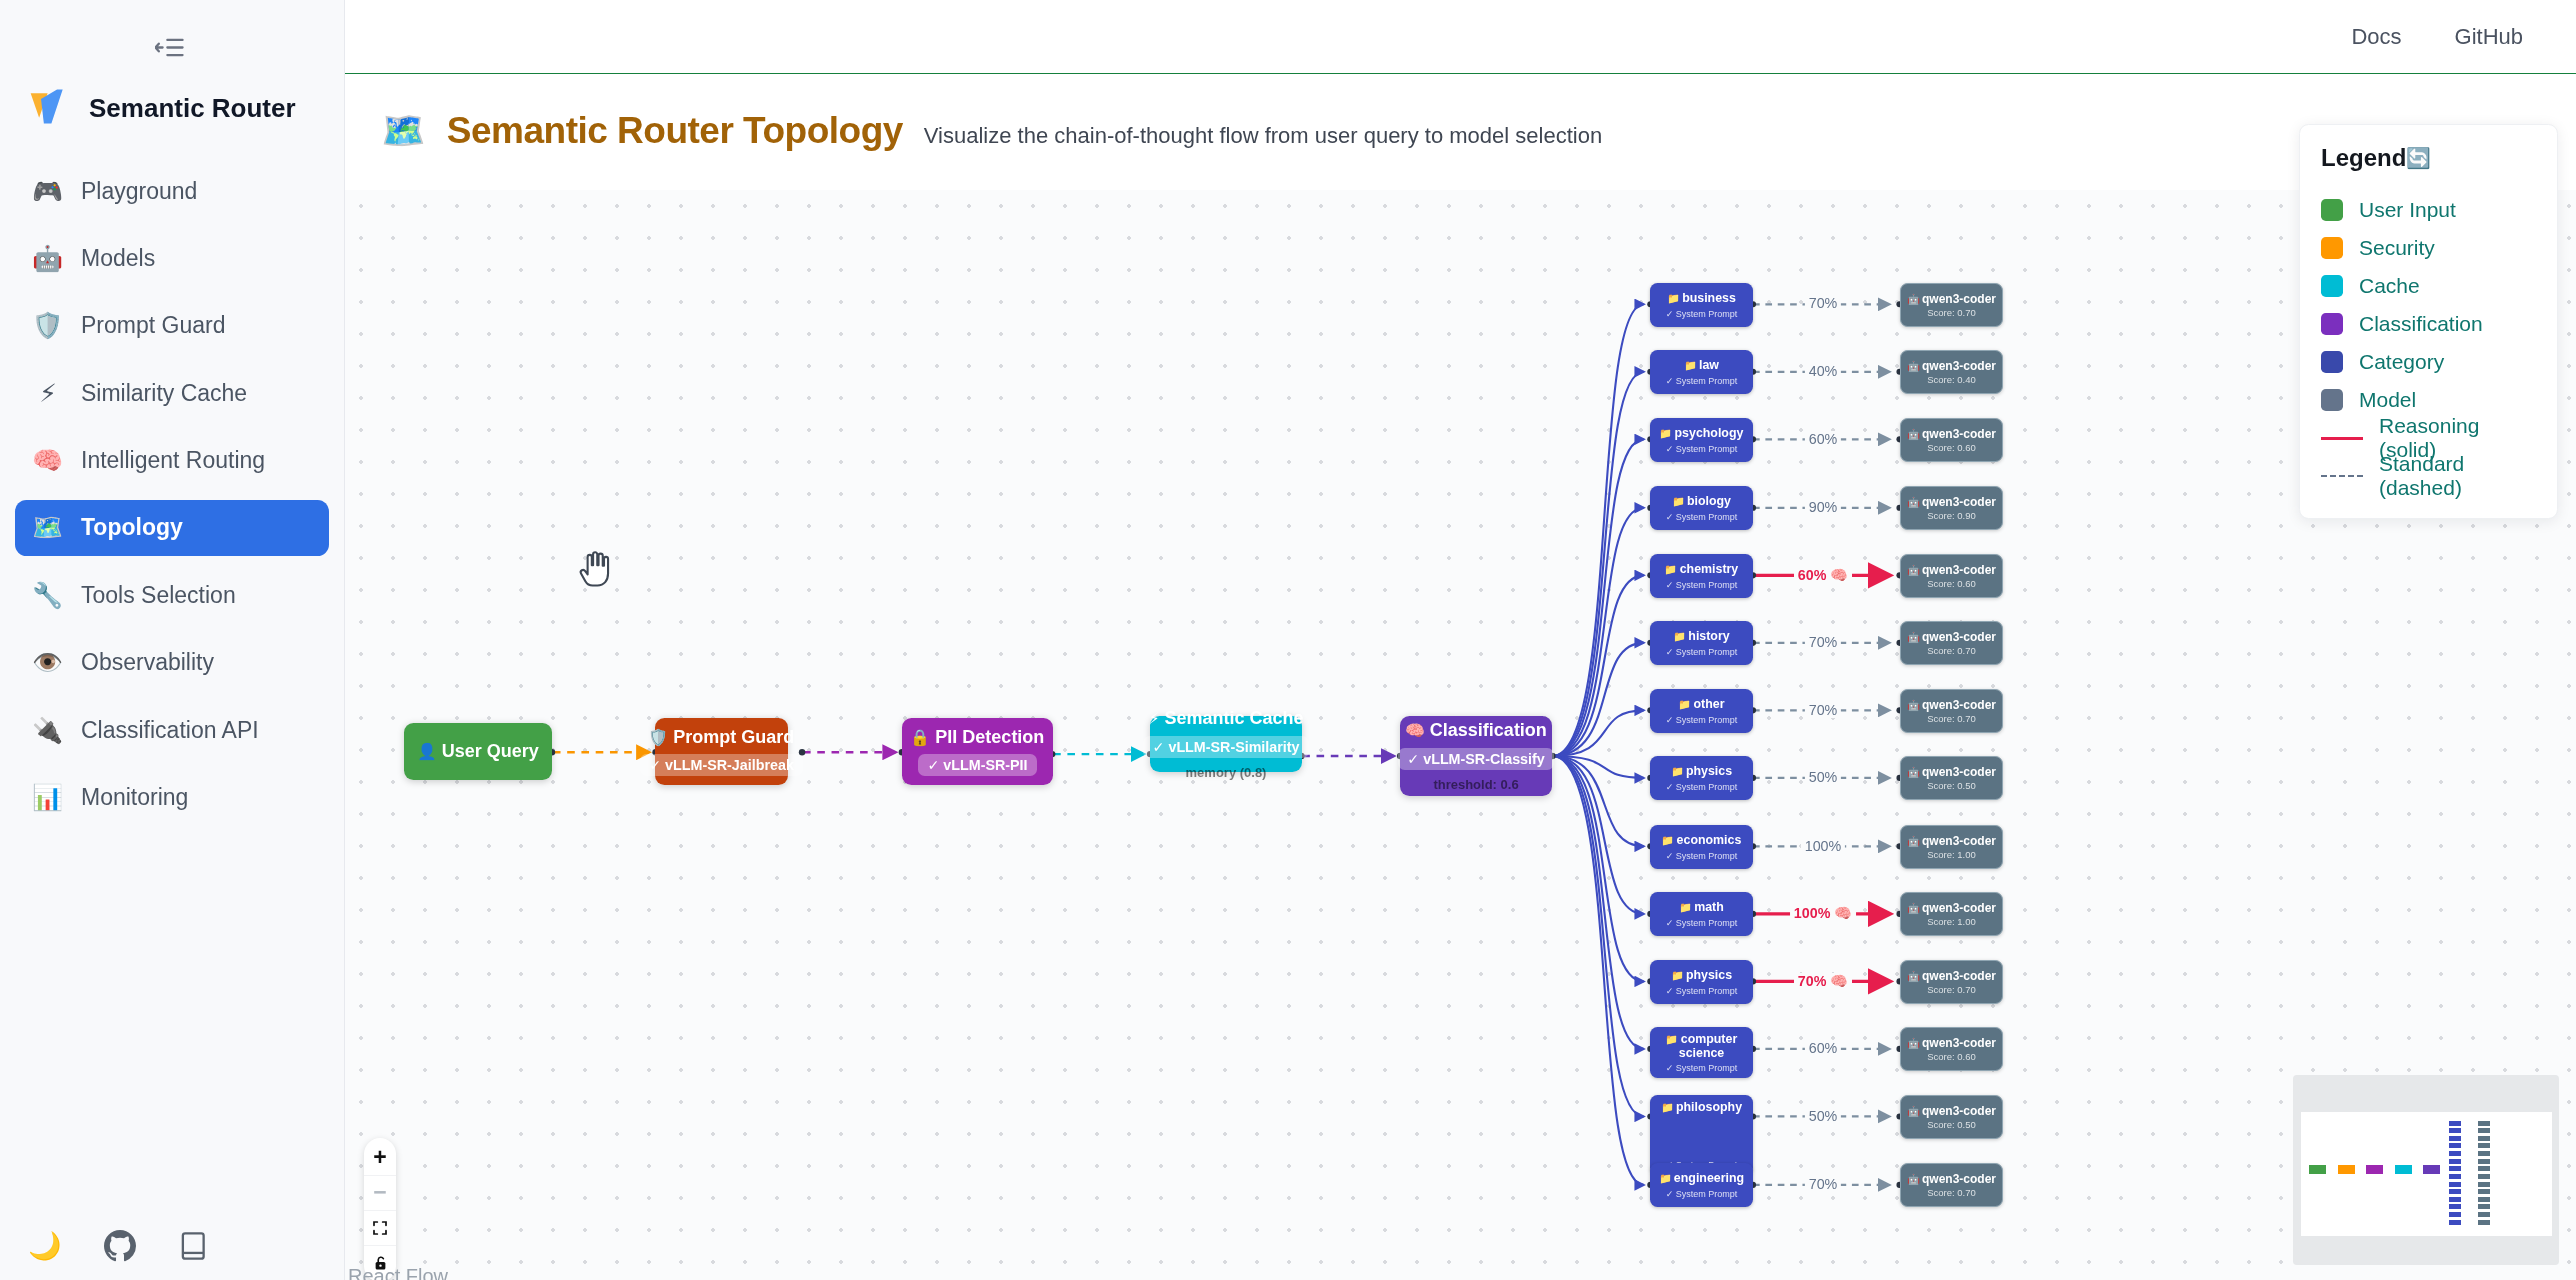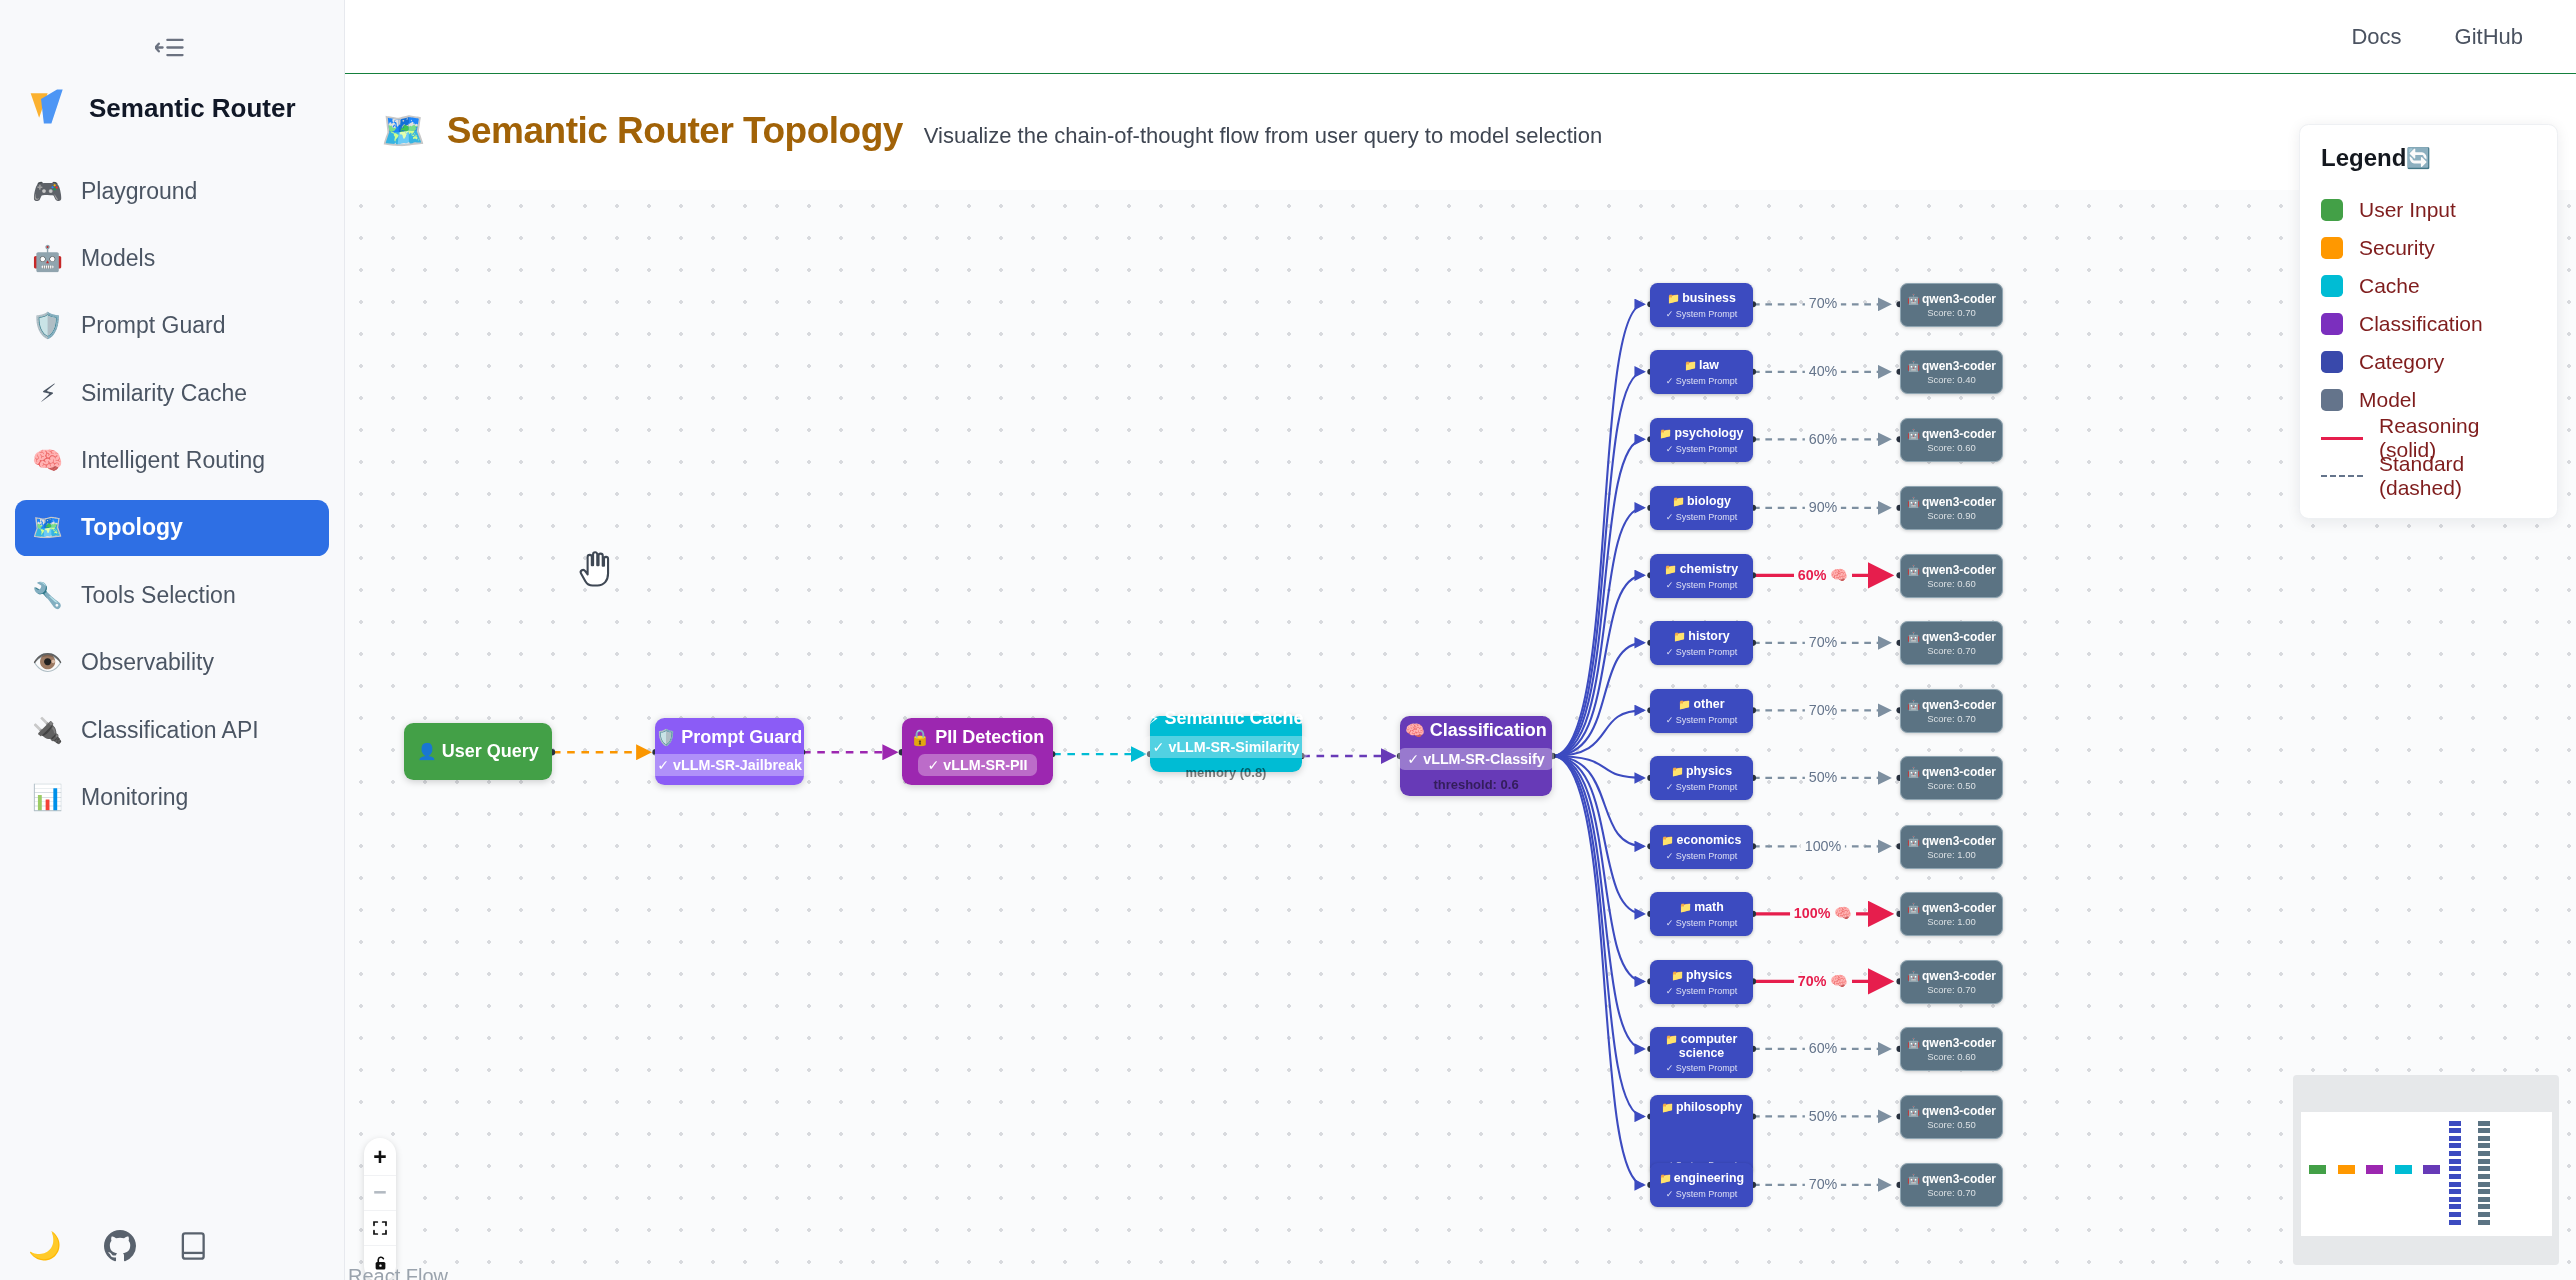--- a/index.html
+++ b/index.html
@@ -41,21 +41,21 @@
 
   
   .pnode{position:absolute;border-radius:9.5px;color:#fff;display:flex;flex-direction:column;
     align-items:center;justify-content:center;gap:6.7px;box-shadow:0 1.9px 7.6px rgba(0,0,0,.18);cursor:grab;}
   .pnode .pt{font-weight:700;font-size:18px;white-space:nowrap;}
   .pnode .pt .pico{font-size:16px;margin-right:4.8px;}
   .pbadge{background:rgba(255,255,255,.32);border-radius:6.7px;font-size:14.3px;font-weight:600;
     padding:2.9px 9.5px;white-space:nowrap;}
   .psub{font-size:13px;color:rgba(0,0,0,.5);font-weight:600;}
   .n-user{left:404px;top:723px;width:148px;height:57px;background:#43a047;}
-  .n-guard{left:655px;top:718px;width:149px;height:67px;background:#8b5cf6;}
+  .n-guard{left:655px;top:718px;width:133px;height:67px;background:#c2410c;}
   .n-pii{left:902px;top:718px;width:151px;height:67px;background:#9c27b0;}
   .n-cache{left:1150px;top:716px;width:152px;height:56px;background:#00bcd4;}
   .n-cls{left:1400px;top:716px;width:152px;height:80px;background:#673ab7;}
 
   
   .cat-node{position:absolute;left:1650px;width:103px;min-height:44px;background:#3c4bc0;
     border-radius:7.6px;color:#fff;display:flex;flex-direction:column;align-items:center;
     justify-content:center;padding:4.8px 3.8px;box-shadow:0 1px 3.8px rgba(0,0,0,.25);cursor:grab;}
   .cat-title{font-size:12.4px;font-weight:700;line-height:1.15;text-align:center;}
   .cat-title .fico{font-size:10.5px;margin-right:1.9px;}
@@ -74,21 +74,21 @@
 
   
   .legend{position:absolute;left:2299px;top:124px;width:259px;background:#ffffff;border-radius:9.5px;
     border:1px solid #eef0f3;box-shadow:0 2.9px 13.3px rgba(15,23,42,.08);padding:19px 21px 23px 21px;}
   .legend-head{display:flex;align-items:center;margin-bottom:19px;}
   .legend-title{font-size:24px;font-weight:700;color:#14181f;}
   .legend-refresh{font-size:20px;cursor:pointer;}
   .legend-item{display:flex;align-items:center;gap:16px;height:38px;}
   .sw{width:22px;height:22px;border-radius:4.8px;flex:none;}
   .ln{width:42px;height:0;flex:none;}
-  .legend-label{font-size:21px;color:#7f1d1d;}
+  .legend-label{font-size:21px;color:#0f766e;}
 
   
   .controls{position:absolute;left:364px;top:1138px;width:32px;background:#ffffff;border-radius:16px;
     box-shadow:0 1.9px 7.6px rgba(0,0,0,.15);overflow:hidden;padding:1.9px 0;}
   .ctl{width:32px;height:35px;display:flex;align-items:center;justify-content:center;cursor:pointer;
     border-top:1px solid #f1f2f4;}
   .ctl:first-child{border-top:none;}
   .ctl.plus{font-size:23px;color:#111;font-weight:600;}
   .ctl.minus{font-size:23px;color:#b3bac2;font-weight:600;}
   .attribution{position:absolute;left:348px;top:1265px;font-size:20px;color:#9aa3ad;white-space:nowrap;}

